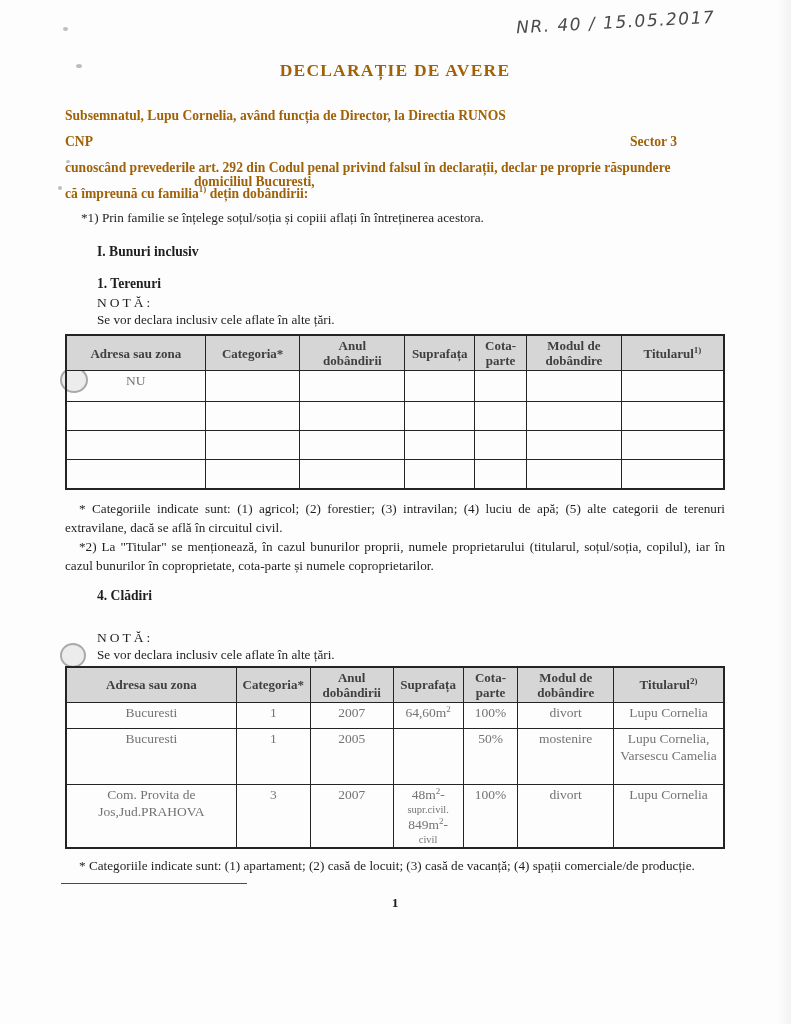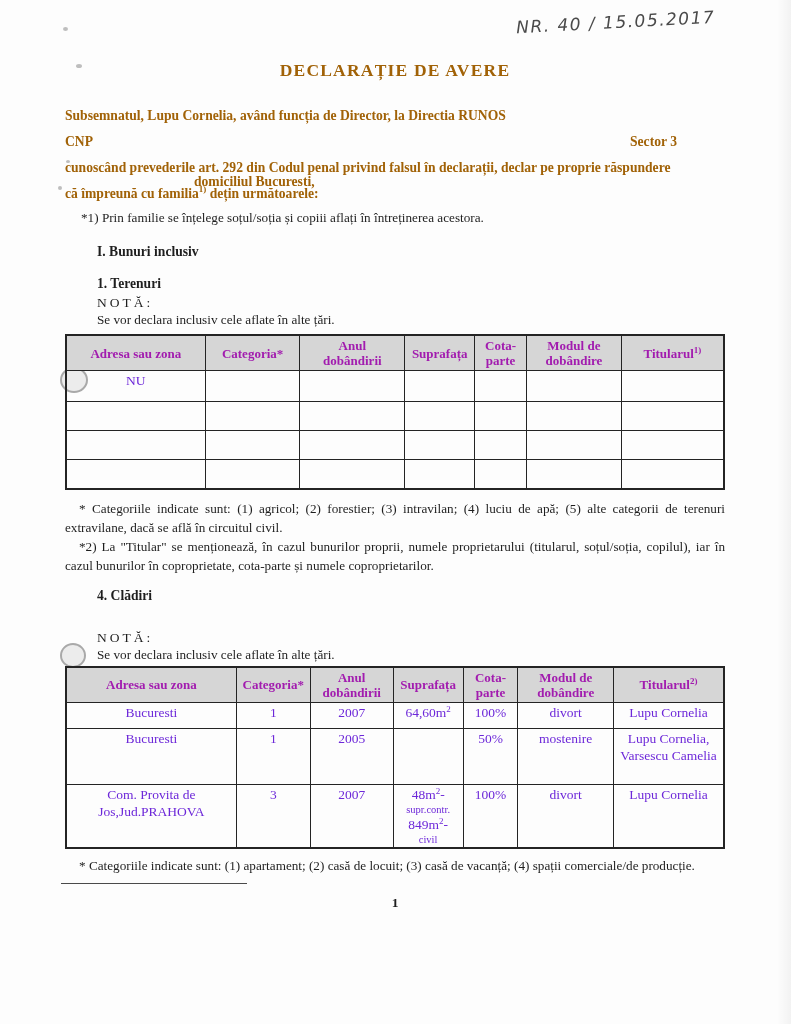--- a/index.html
+++ b/index.html
@@ -56,28 +56,28 @@
   .sec-head { margin-top:14px; margin-left:32px; font-weight:bold; font-size:13.6px; line-height:18px; }
   .sec-head.first { margin-top:16px; }
   .nota-label { margin-left:32px; margin-top:1px; font-size:13.5px; letter-spacing:3px; line-height:17px; }
   .nota-text { margin-left:32px; font-size:13.2px; line-height:17px; }
 
   table { border-collapse:collapse; width:660px; margin-top:6px; }
   table, th, td { border:1px solid #242424; }
   table { border-width:2px; }
   th {
     background:#d6d6d6;
-    font-size:13px; font-weight:bold; color:#a21caf;
+    font-size:13px; font-weight:bold; color:#404040;
     padding:2px 3px; height:24px; vertical-align:middle; text-align:center;
     line-height:15px;
   }
   td {
     font-size:13.5px; padding:1px 5px;
     text-align:center; vertical-align:top; line-height:17px;
-    color:#6d28d9;
+    color:#737373;
   }
   .t1 tr.r { height:29px; }
   .t1 tr.r1 { height:31px; }
   .t2 tr.r1 { height:26px; }
   .t2 tr.r2 { height:56px; }
   .t2 tr.r3 { height:56px; }
   .wrapbox { display:inline-block; width:72px; }
   .small-line { font-size:10.5px; line-height:13px; }
   sup.unit { font-size:9px; vertical-align:super; line-height:0; }
 
@@ -109,21 +109,21 @@
     <div class="title">DECLARAȚIE DE AVERE</div>
 
     <div class="intro">
       <div class="line">Subsemnatul, Lupu Cornelia, având funcția de Director, la Directia RUNOS</div>
       <div class="cnp-row">
         <span>CNP</span>
         <span class="dom">domiciliul Bucuresti,</span>
         <span class="sector">Sector 3</span>
       </div>
       <div class="line">cunoscând prevederile art. 292 din Codul penal privind falsul în declarații, declar pe proprie răspundere</div>
-      <div class="line"><span>că împreună cu familia</span><sup class="fnref">1)</sup><span> dețin următoarele:</span></div>
+      <div class="line"><span>că împreună cu familia</span><sup class="fnref">1)</sup><span> dețin dobândirii:</span></div>
     </div>
 
     <div class="fn1">*1) Prin familie se înțelege soțul/soția și copiii aflați în întreținerea acestora.</div>
 
     <div class="sec-head first">I. Bunuri inclusiv</div>
 
     <div class="sec-head">1. Terenuri</div>
     <div class="nota-label">NOTĂ:</div>
     <div class="nota-text">Se vor declara inclusiv cele aflate în alte țări.</div>
 
@@ -232,21 +232,21 @@
         <td>50%</td>
         <td>mostenire</td>
         <td>Lupu Cornelia, Varsescu Camelia</td>
       </tr>
       <tr class="r3">
         <td>Com. Provita de Jos,Jud.PRAHOVA</td>
         <td>3</td>
         <td>2007</td>
         <td>
           <div><span>48m</span><sup class="unit">2</sup><span>-</span></div>
-          <div class="small-line">supr.contr.</div>
+          <div class="small-line">supr.civil.</div>
           <div><span>849m</span><sup class="unit">2</sup><span>-</span></div>
           <div class="small-line">civil</div>
         </td>
         <td>100%</td>
         <td>divort</td>
         <td>Lupu Cornelia</td>
       </tr>
     </tbody>
       </table>
 

